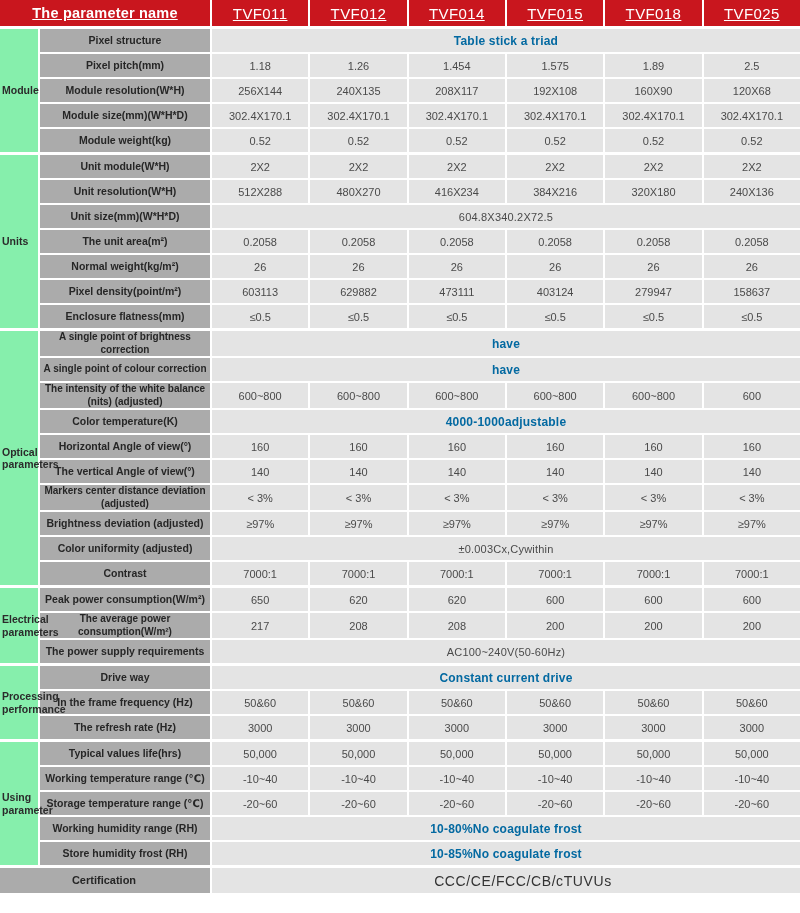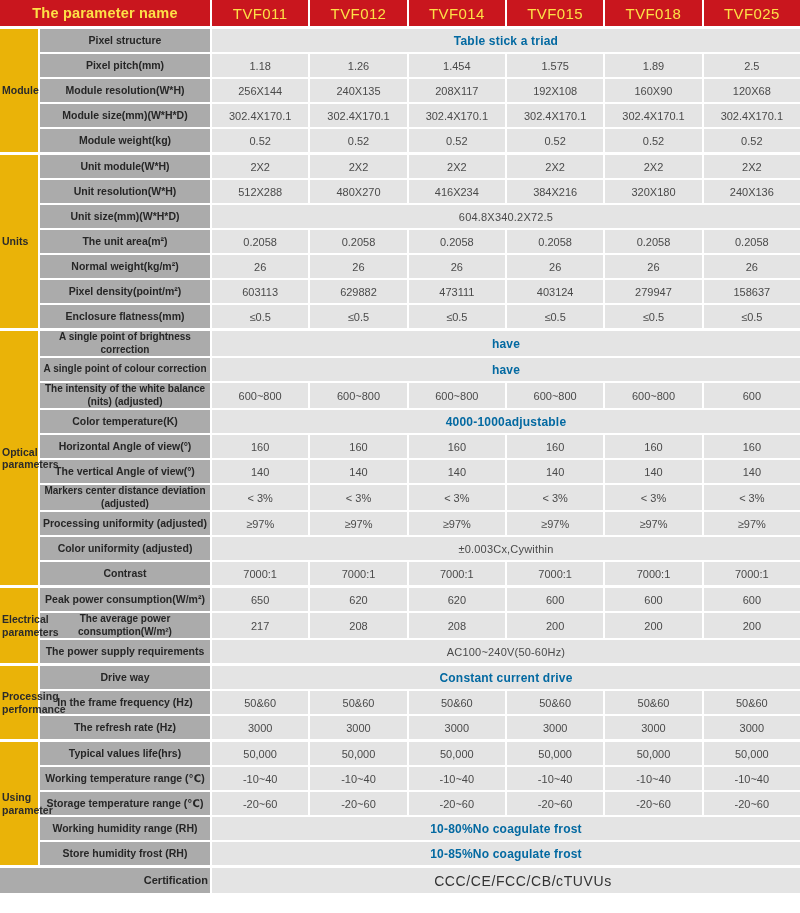--- a/index.html
+++ b/index.html
@@ -1,26 +1,26 @@
 <!DOCTYPE html>
 <html><head>
 <meta charset="utf-8">
 <style>
   html,body{margin:0;padding:0;background:#fff;}
   body{width:800px;min-height:913px;font-family:"Liberation Sans","DejaVu Sans",sans-serif;}
   .wrap{width:800px;overflow:hidden;}
   table{border-collapse:collapse;table-layout:fixed;width:804px;margin:-2px 0 0 -2px;}
   th,td{border:2px solid #fff;padding:0 2px;text-align:center;vertical-align:middle;overflow:hidden;}
-  thead th{background:#C9161E;color:#fde047;height:26px;font-size:15px;font-weight:400;letter-spacing:.4px;}
+  thead th{background:#C9161E;color:#ffffff;height:26px;font-size:15px;font-weight:400;letter-spacing:.4px;text-decoration:underline;}
   th.param-head{font-weight:700;font-size:14.5px;letter-spacing:.2px;}
-  td.group{background:#eab308;font-weight:700;font-size:10.5px;color:#2b2b2b;text-align:left;
+  td.group{background:#86efac;font-weight:700;font-size:10.5px;color:#2b2b2b;text-align:left;
            padding:0 0 0 2px;line-height:1.15;overflow:visible;white-space:normal;}
   td.label{background:#ABABAB;font-weight:700;font-size:10.5px;color:#262626;height:23px;line-height:1.1;}
   td.label.small{font-size:10px;line-height:1.25;}
-  td.cert-label{text-align:right;padding-left:0;font-size:11px;height:25px;margin-top:44px;}
+  td.cert-label{text-align:center;padding-left:0;font-size:11px;height:25px;margin-top:44px;}
   td.val{background:#E4E4E4;font-size:11px;font-weight:400;color:#4a4a4a;height:23px;}
   td.span-val{letter-spacing:.2px;}
   td.strong{font-weight:700;font-size:12px;color:#0369a1;}
   td.cert-val{font-size:14px;font-weight:400;color:#333;letter-spacing:.6px;height:25px;padding-left:36px;}
   tr.group-start td{border-top-width:3px;}
   .note{margin:9px 0 0 8px;font-size:11px;font-weight:700;color:#111;}
 </style>
 </head>
 <body>
 
@@ -191,21 +191,21 @@
         <tr>
           <td class="label small">Markers center distance deviation (adjusted)</td>
           <td class="val">&lt; 3%</td>
           <td class="val">&lt; 3%</td>
           <td class="val">&lt; 3%</td>
           <td class="val">&lt; 3%</td>
           <td class="val">&lt; 3%</td>
           <td class="val">&lt; 3%</td>
         </tr>
         <tr>
-          <td class="label">Processing uniformity (adjusted)</td>
+          <td class="label">Brightness deviation (adjusted)</td>
           <td class="val">≥97%</td>
           <td class="val">≥97%</td>
           <td class="val">≥97%</td>
           <td class="val">≥97%</td>
           <td class="val">≥97%</td>
           <td class="val">≥97%</td>
         </tr>
         <tr>
           <td class="label">Color uniformity (adjusted)</td>
           <td class="val span-val" colspan="6">±0.003Cx,Cywithin</td>

